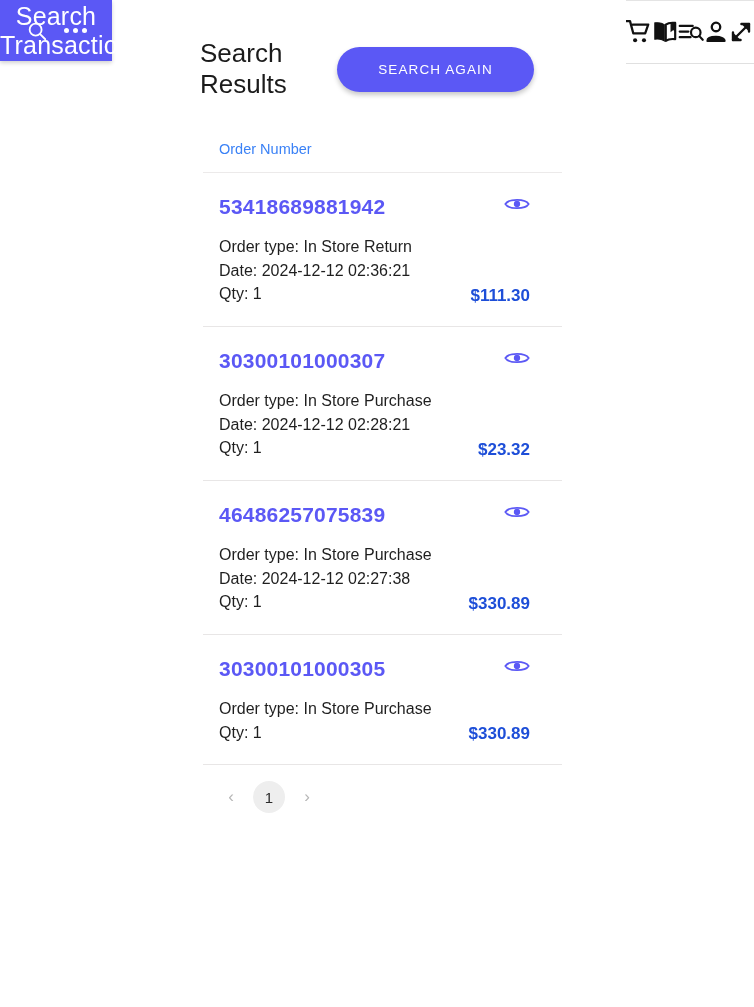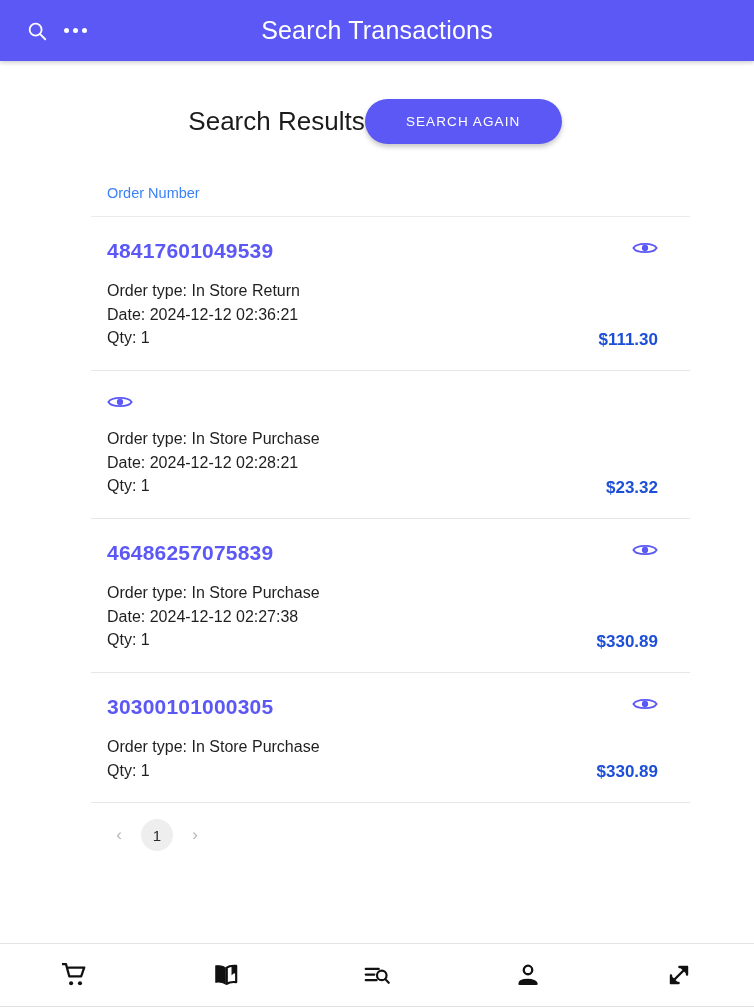--- a/index.html
+++ b/index.html
@@ -13,21 +13,21 @@
     font-family: "Liberation Sans", sans-serif;
     background: #ffffff;
     overflow: hidden;
   }
 
   .app {
     position: relative;
     width: 754px;
     height: 1007px;
     display: flex;
-    flex-direction: column;
+    flex-direction: row;
     background: #ffffff;
   }
 
   
   .appbar {
     position: relative;
     height: 61px;
     flex: 0 0 61px;
     background: #5b58f5;
     display: flex;
@@ -270,40 +270,41 @@
     </div>
 
     <div class="table-card">
 
       <div class="col-header">
         <span class="col-header-label">Order Number</span>
       </div>
 
       <div class="txn-row">
         <div class="txn-top">
-          <span class="order-number">48417601049539</span>
+          <span class="order-number">53418689881942</span>
           <button class="eye-btn">
             <svg width="26" height="18" viewBox="0 0 28 18" fill="none" stroke="#5b58f5" stroke-width="2">
               <path d="M1.5 9 C5 3, 23 3, 26.5 9 C23 15, 5 15, 1.5 9 Z"></path>
               <circle cx="14" cy="9" r="3.4" fill="#5b58f5" stroke="none"></circle>
             </svg>
           </button>
         </div>
         <div class="txn-body">
           <div class="txn-details">
             <div>Order type: In Store Return</div>
             <div>Date: 2024-12-12 02:36:21</div>
             <div>Qty: 1</div>
           </div>
           <div class="txn-amount">$111.30</div>
         </div>
       </div>
 
       <div class="txn-row">
         <div class="txn-top">
+          <span class="order-number">30300101000307</span>
           <button class="eye-btn">
             <svg width="26" height="18" viewBox="0 0 28 18" fill="none" stroke="#5b58f5" stroke-width="2">
               <path d="M1.5 9 C5 3, 23 3, 26.5 9 C23 15, 5 15, 1.5 9 Z"></path>
               <circle cx="14" cy="9" r="3.4" fill="#5b58f5" stroke="none"></circle>
             </svg>
           </button>
         </div>
         <div class="txn-body">
           <div class="txn-details">
             <div>Order type: In Store Purchase</div>

